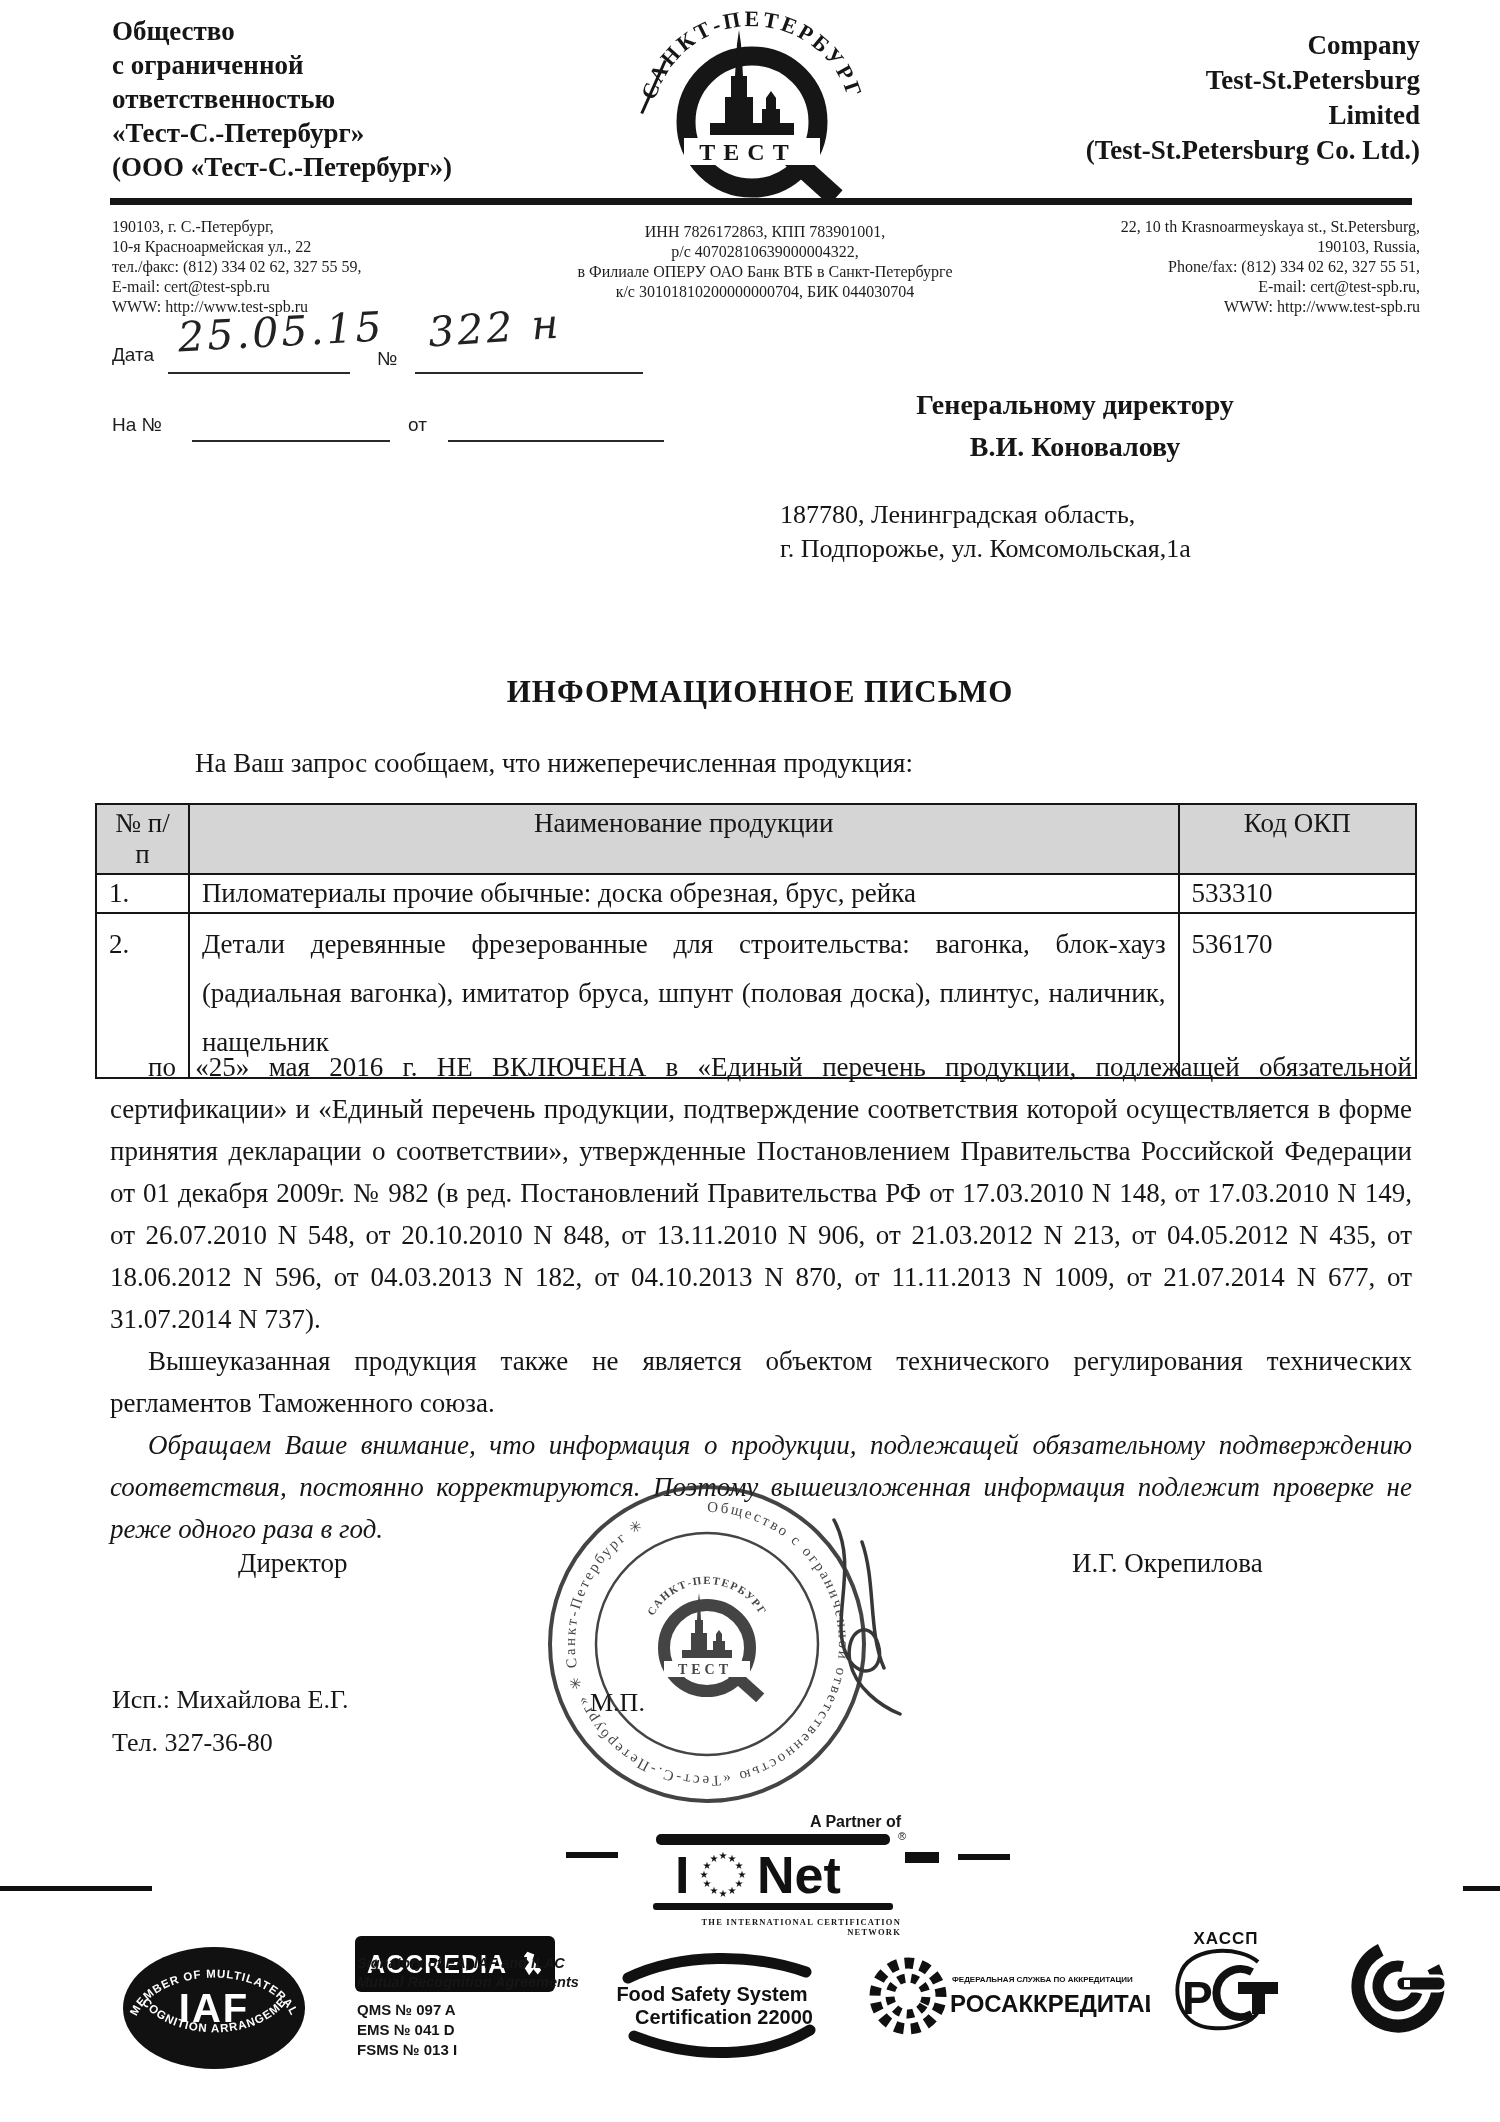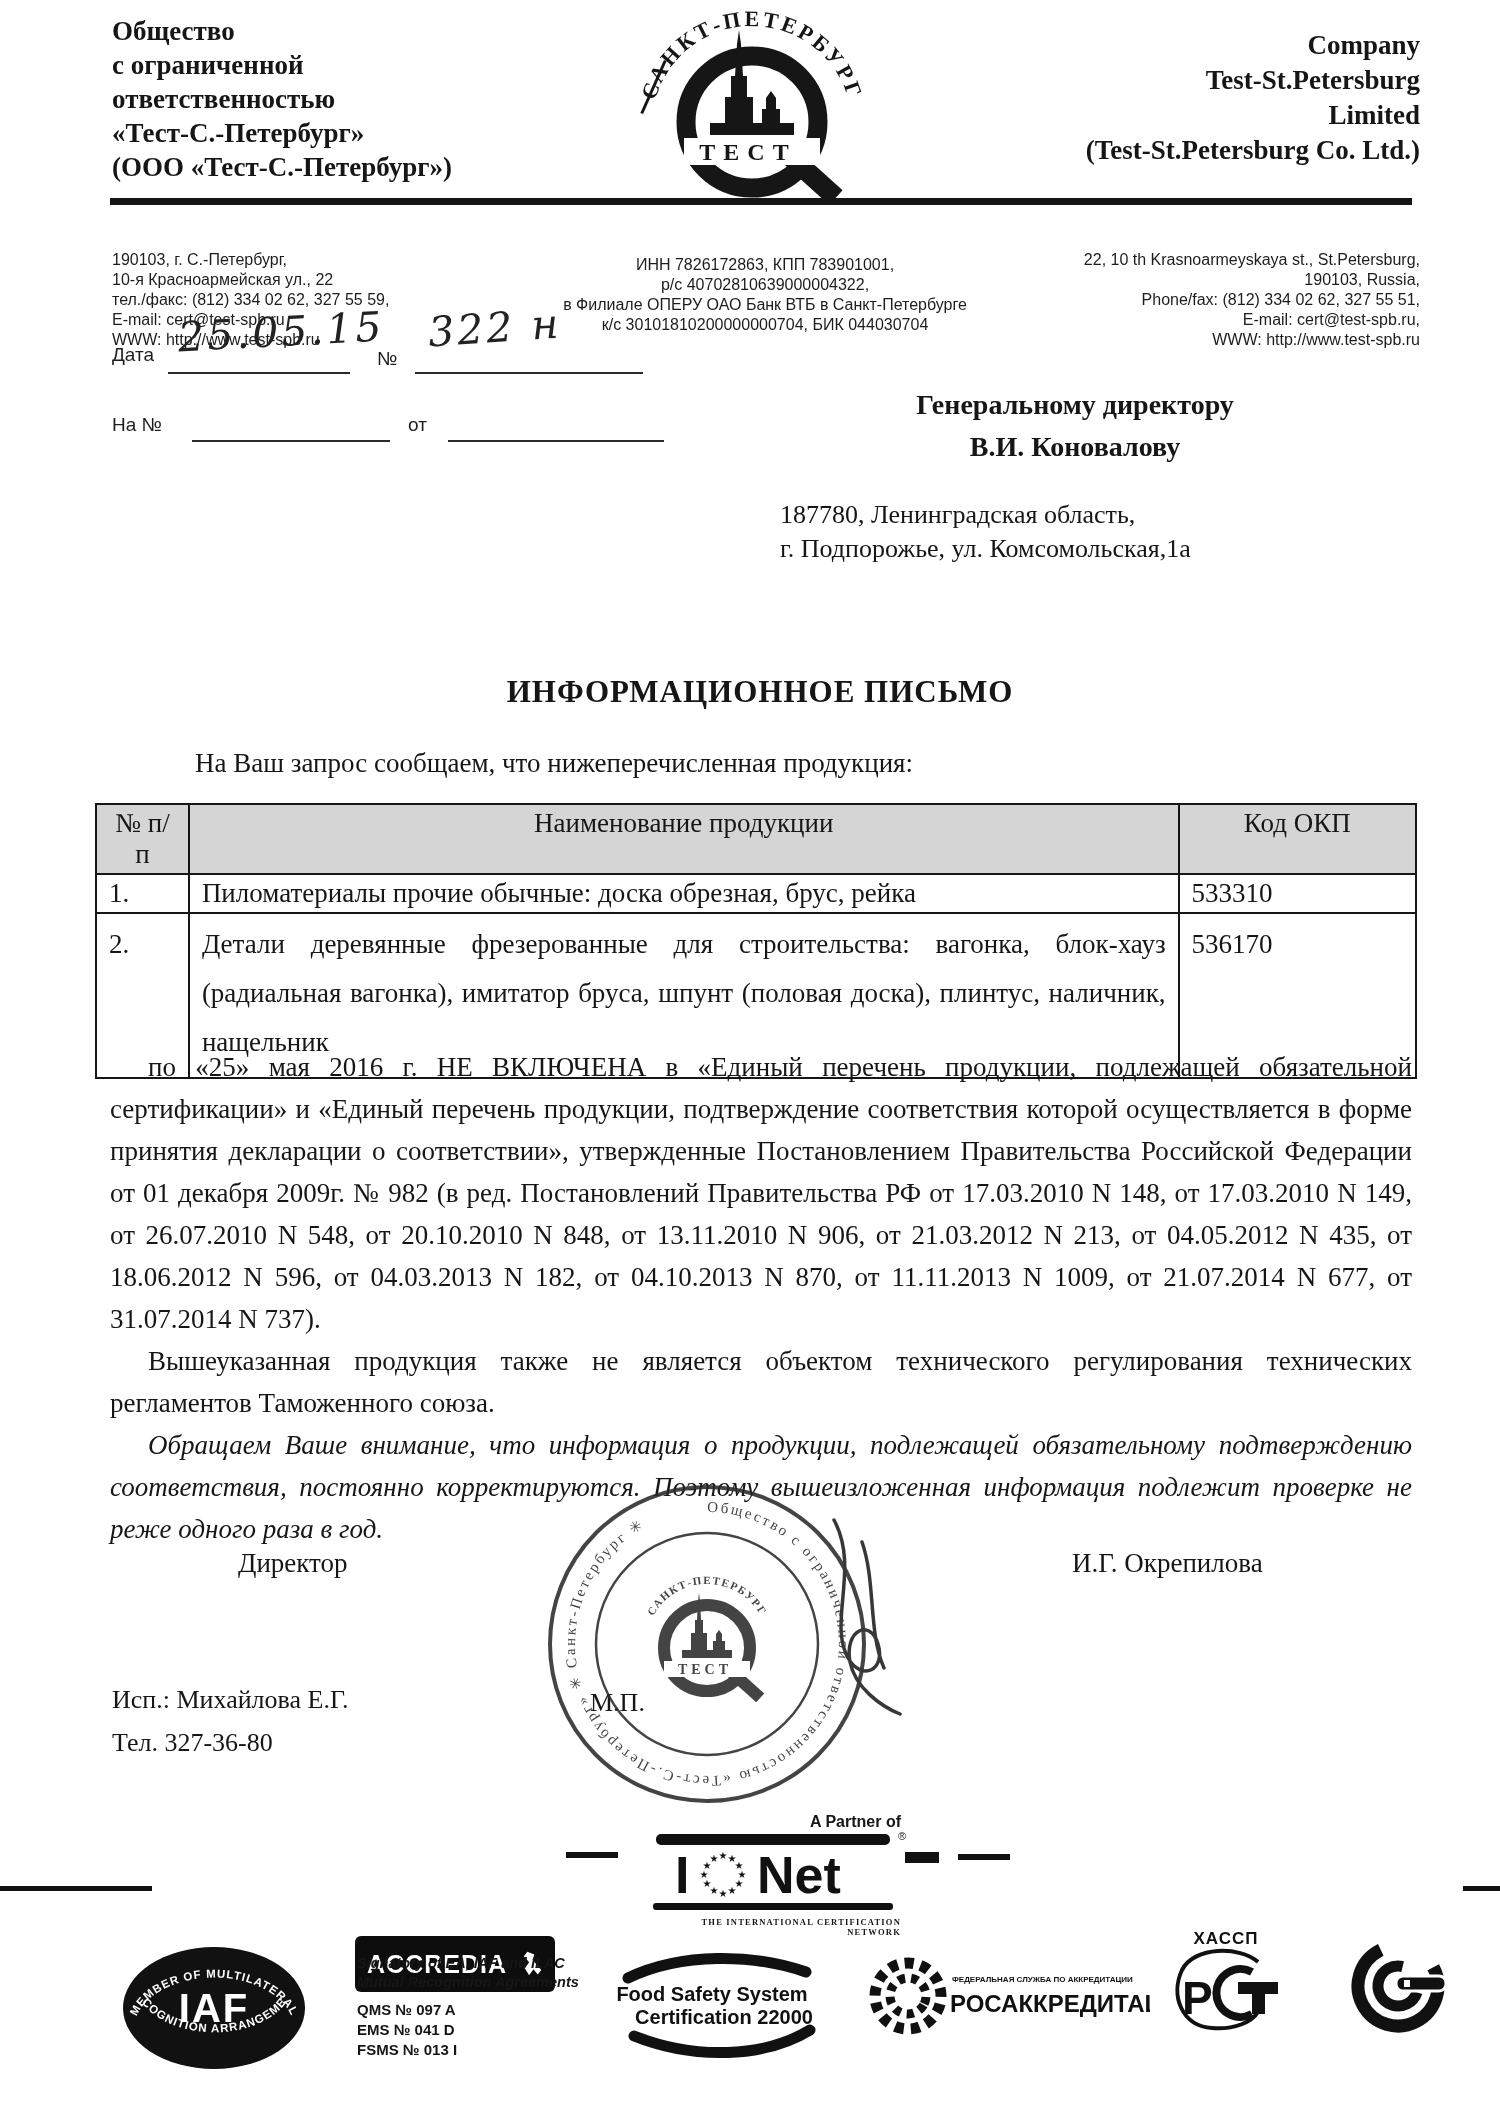--- a/index.html
+++ b/index.html
@@ -1,19 +1,19 @@
 <!DOCTYPE html>
 <html><head>
 <meta charset="utf-8">
 <style>
   html,body{margin:0;padding:0;background:#e8e8e8;}
   .page{position:relative;width:1500px;height:2122px;background:#ffffff;overflow:hidden;
         font-family:"Liberation Serif",serif;color:#161616;}
   .abs{position:absolute;}
-  .sans{font-family:Liberation Sans, sans-serif;margin-top:33px;}
+  .sans{font-family:Liberation Serif, serif;}
   .i{font-style:italic;}
   .co-ru{left:112px;top:14px;width:470px;font-size:27px;font-weight:bold;line-height:34px;}
   .co-en{left:1025px;top:28px;width:395px;font-size:27px;font-weight:bold;line-height:35px;text-align:right;}
   .rule{left:110px;top:198px;width:1302px;height:7px;background:#161616;}
   .addr{font-size:16px;line-height:20px;color:#1d1d1d;}
   .addr-ru{left:112px;top:217px;width:390px;}
   .addr-bank{left:455px;top:222px;width:620px;text-align:center;}
   .addr-en{left:1032px;top:217px;width:388px;text-align:right;}
   .lbl{font-size:19px;font-family:"Liberation Sans",sans-serif;color:#1d1d1d;}
   .hand{font-family:"DejaVu Serif",serif;font-style:italic;font-size:41px;letter-spacing:3px;color:#222;}

